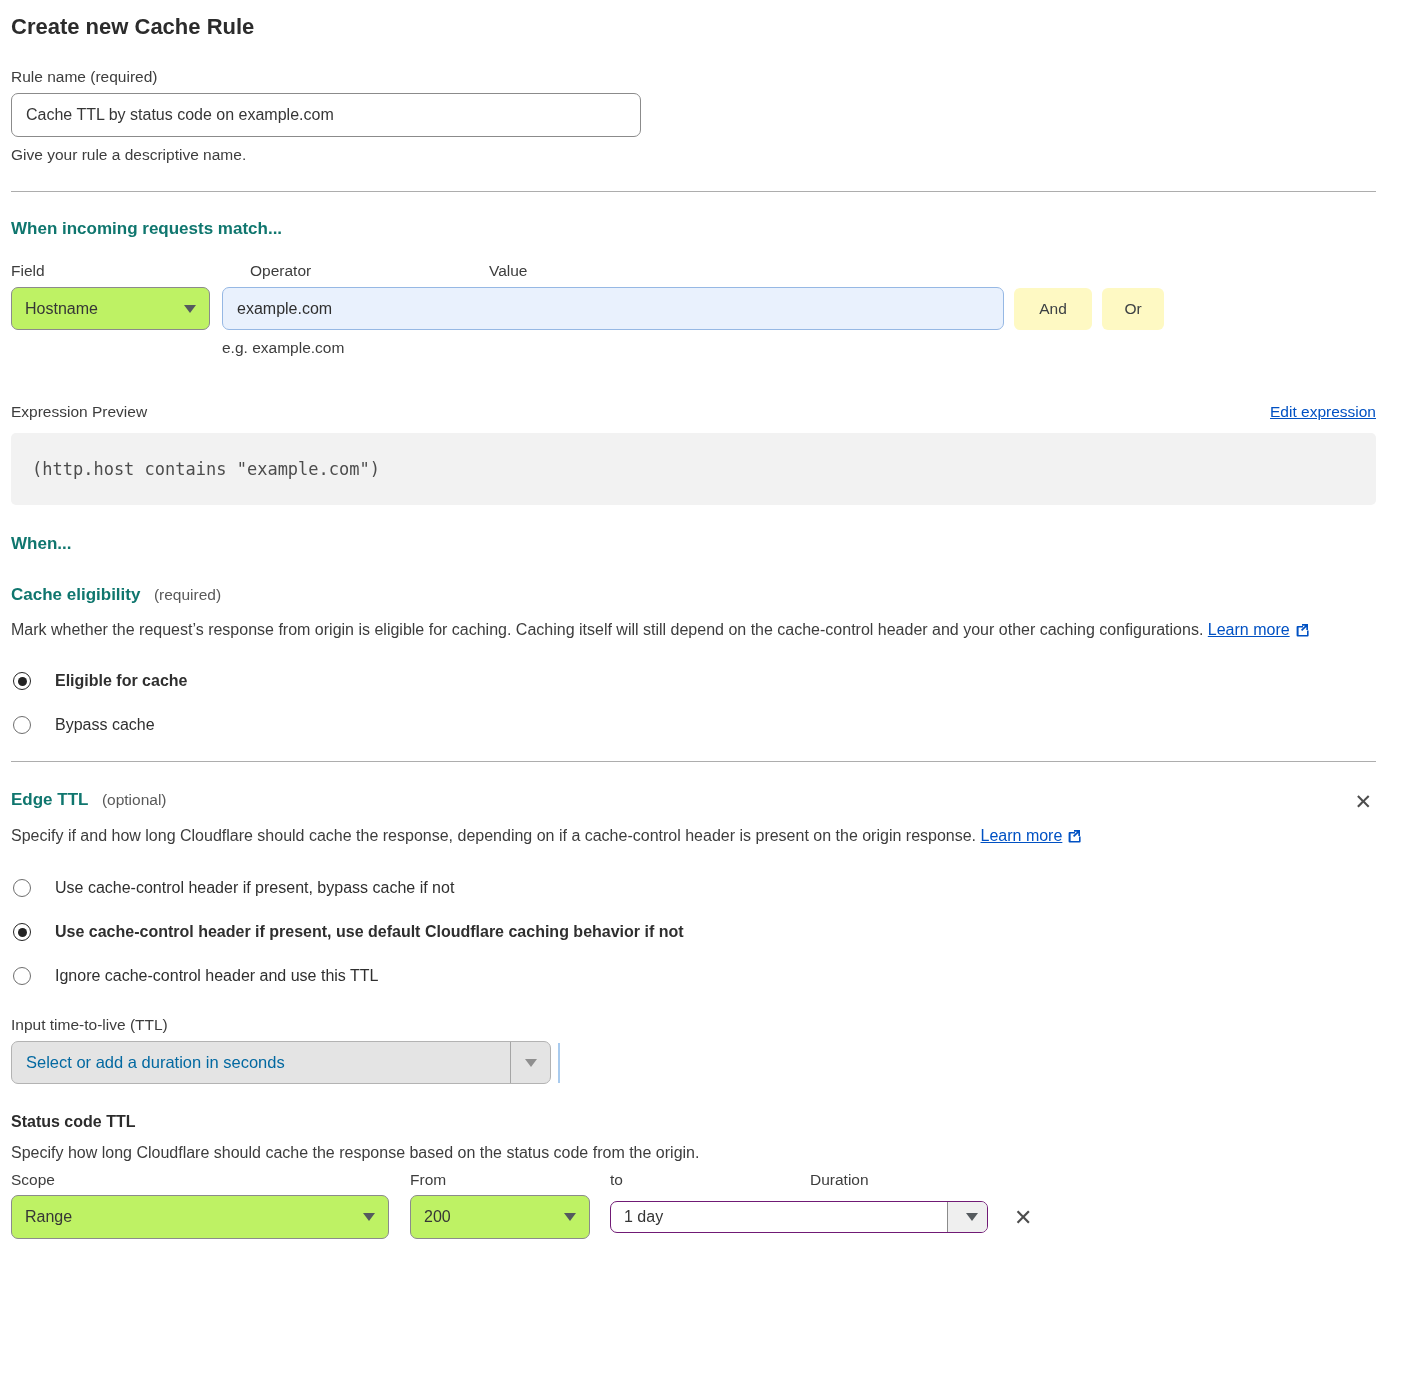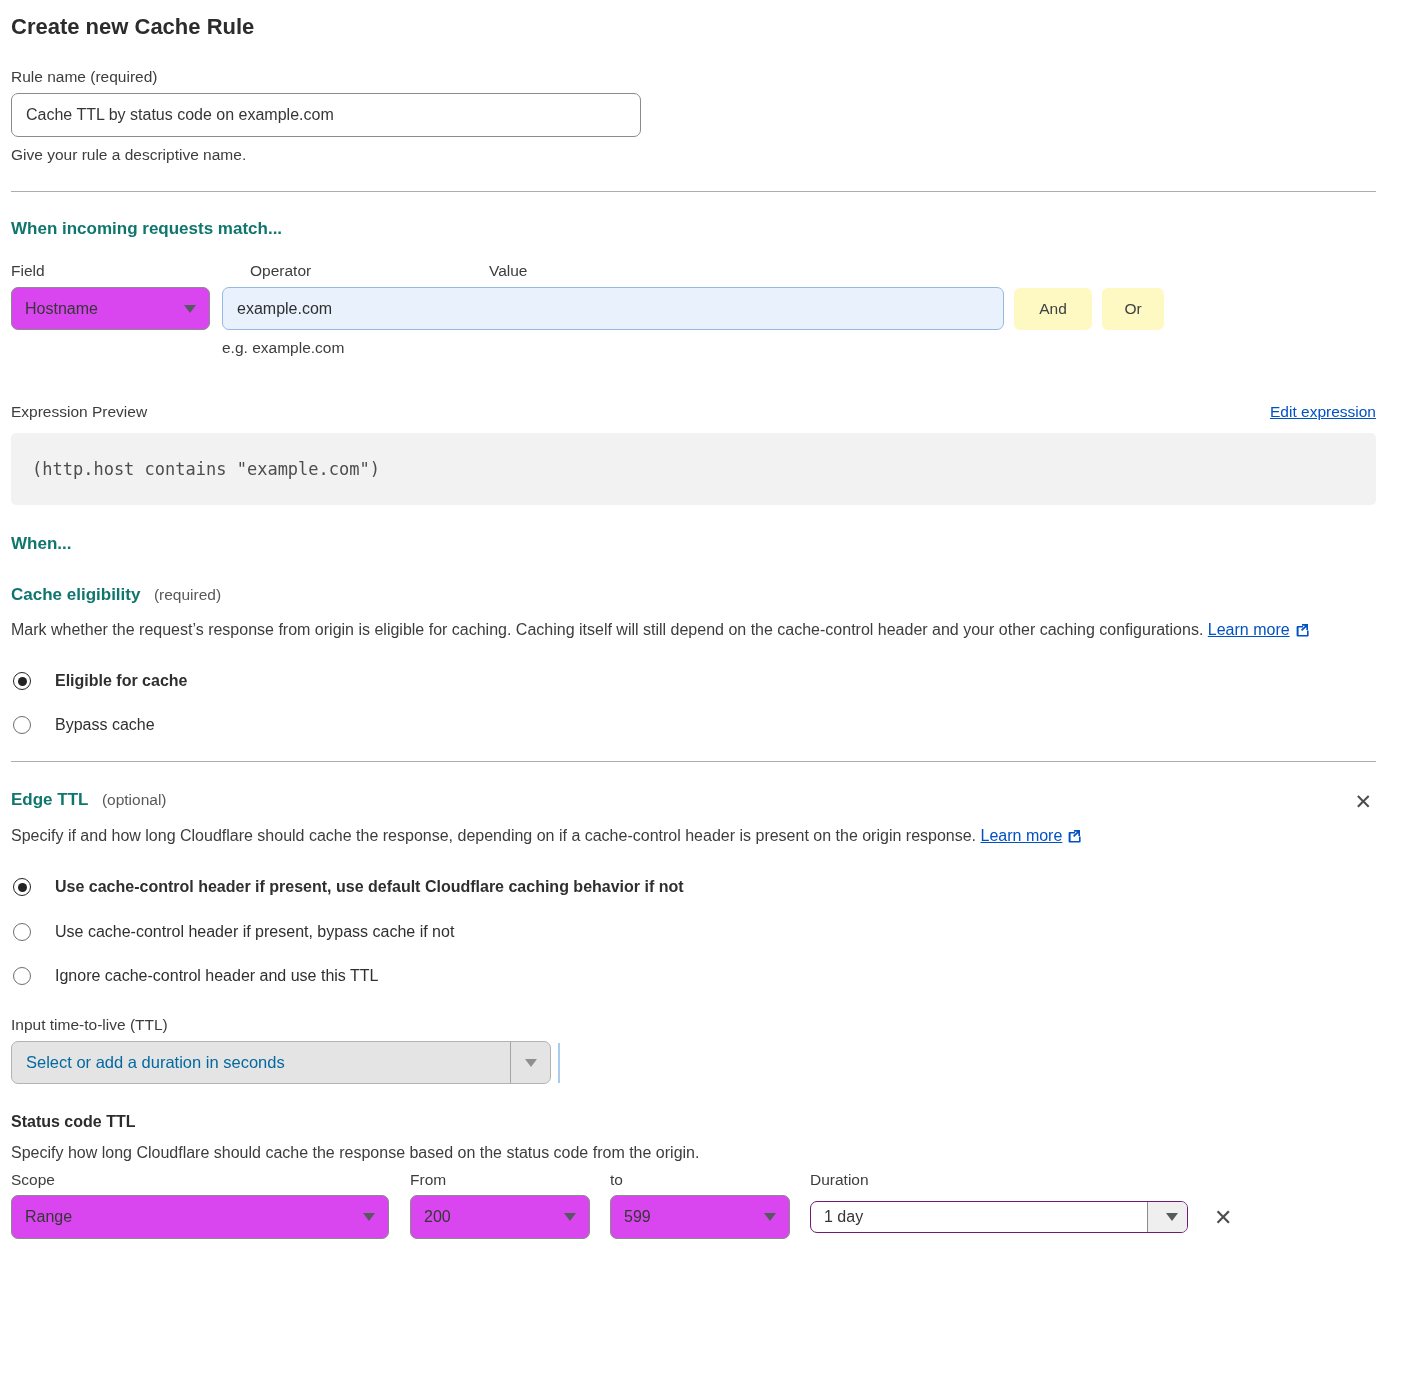--- a/index.html
+++ b/index.html
@@ -32,21 +32,21 @@
 
   .labels-row { display: flex; margin-top: 23px; gap: 28px; }
   .controls-row { display: flex; margin-top: 7px; align-items: flex-start; }
 
   .col-field { width: 199px; margin-right: 12px; }
   .col-operator { width: 199px; margin-right: 12px; }
   .col-value { flex: 0 0 782px; }
 
   .select-box {
     height: 43px; border: 1px solid #8b8b8b; border-radius: 7px;
-    background: #d946ef; display: flex; align-items: center;
+    background: #bef264; display: flex; align-items: center;
     padding: 16px 13px; font-size: 16px; color: #363636;
     justify-content: space-between; cursor: pointer;
   }
   .caret {
     width: 0; height: 0;
     border-left: 6px solid transparent; border-right: 6px solid transparent;
     border-top: 8px solid #555a5e; flex: none; margin-left: 8px;
   }
   .value-input {
     height: 43px; width: 100%;
@@ -212,27 +212,27 @@
     </div>
     <span class="close-x">✕</span>
   </div>
   <div class="desc" style="margin-top:7px;">
     <span>Specify if and how long Cloudflare should cache the response, depending on if a cache-control header is present on the origin response.</span>
     <a class="link">Learn more</a><span class="ext-icon"><svg width="15" height="15" viewBox="0 0 15 15">
           <path d="M2 4 h6 v1.6 H3.6 V13 H12 v-4.4 H13.6 V13.4 a1 1 0 0 1 -1 1 H2.6 a1 1 0 0 1 -1 -1 V5 a1 1 0 0 1 1 -1 Z M7 2 h6 v6 h-1.7 V4.9 L7.2 9 6 7.8 10.1 3.7 H7 Z" fill="#0051c3"></path>
         </svg></span>
   </div>
 
-  <div class="radio-row">
-    <span class="radio checked"></span>
-    <span class="radio-label bold">Use cache-control header if present, use default Cloudflare caching behavior if not</span>
-  </div>
   <div class="radio-row" style="margin-top:27px;">
     <span class="radio"></span>
     <span class="radio-label">Use cache-control header if present, bypass cache if not</span>
+  </div>
+  <div class="radio-row">
+    <span class="radio checked"></span>
+    <span class="radio-label bold">Use cache-control header if present, use default Cloudflare caching behavior if not</span>
   </div>
   <div class="radio-row">
     <span class="radio"></span>
     <span class="radio-label">Ignore cache-control header and use this TTL</span>
   </div>
 
   <div class="field-label ttl-label">Input time-to-live (TTL)</div>
   <div class="ttl-select-wrap">
     <div class="disabled-select">
       <span class="ph">Select or add a duration in seconds</span>
@@ -259,26 +259,20 @@
         <span>Range</span>
         <span class="caret"></span>
       </div>
     </div>
     <div class="col-from">
       <div class="select-box">
         <span>200</span>
         <span class="caret"></span>
       </div>
     </div>
-    <div class="col-to">
-      <div class="select-box">
-        <span>599</span>
-        <span class="caret"></span>
-      </div>
-    </div>
     <div class="col-duration">
       <div class="duration-select">
         <span class="val">1 day</span>
         <span class="arrow-seg">
             <span class="caret"></span>
           </span>
       </div>
     </div>
     <span class="close-x row-x">✕</span>
   </div>

